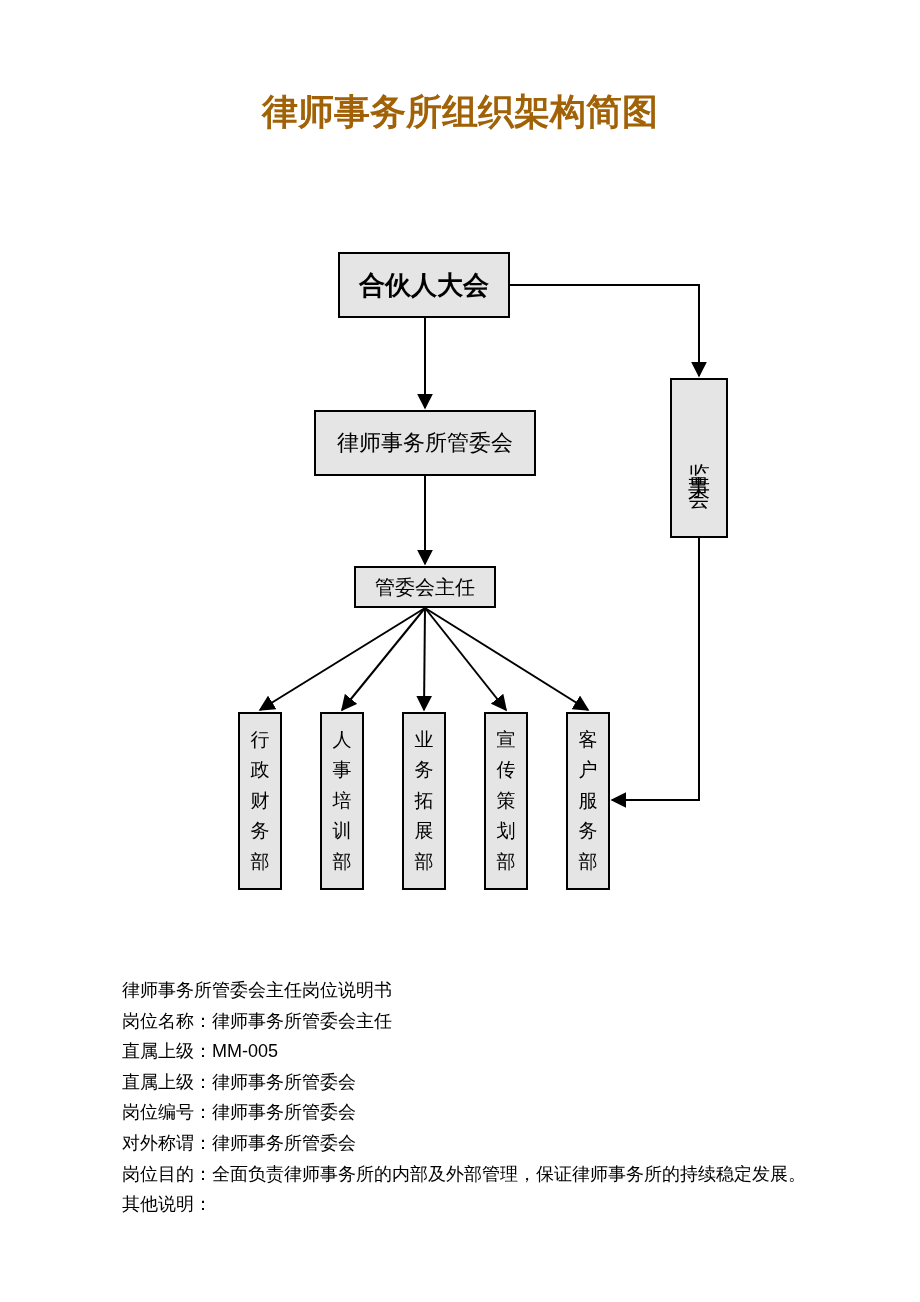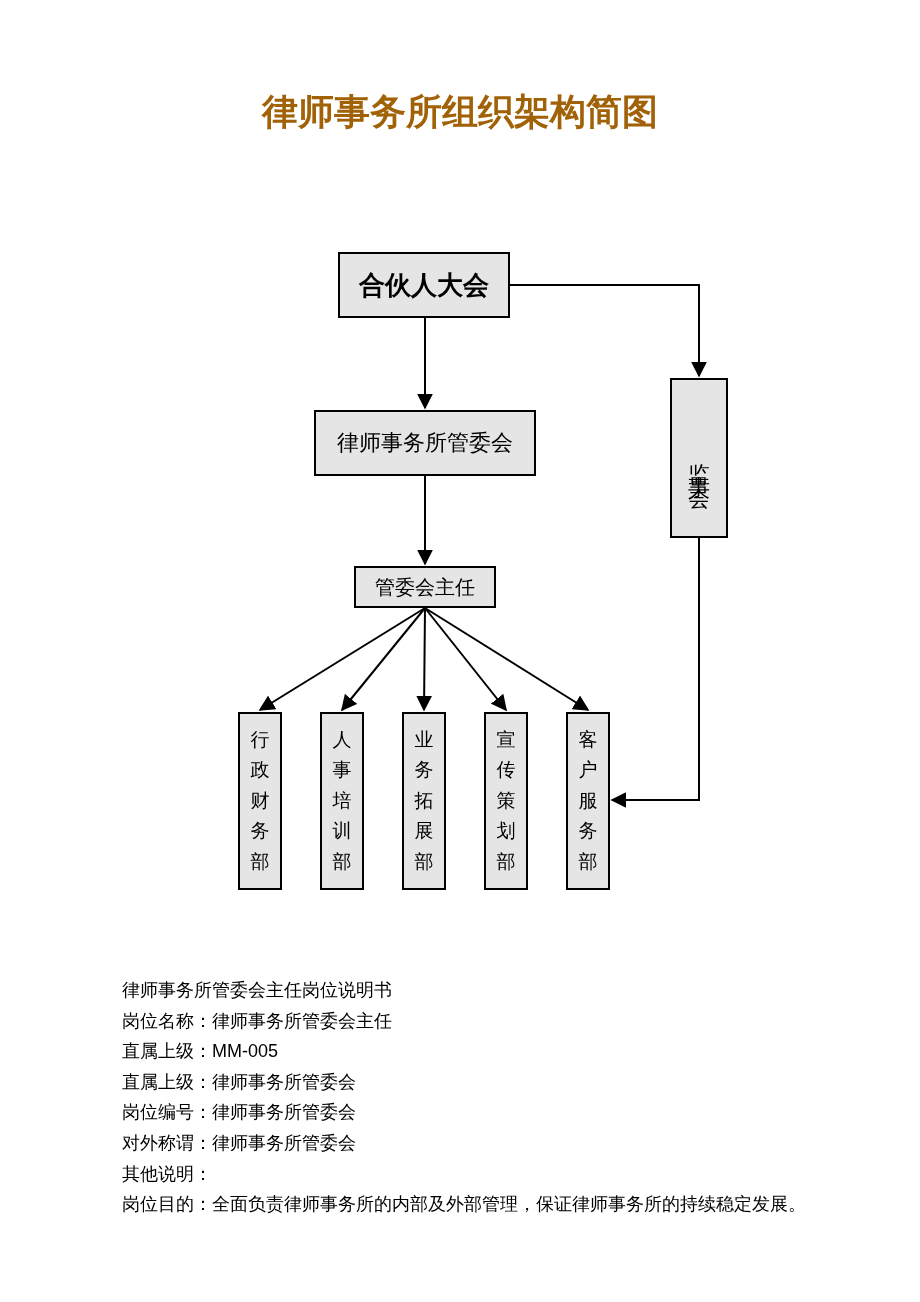--- a/index.html
+++ b/index.html
@@ -202,18 +202,18 @@
   <div class="row">
     <span class="label">直属上级：</span><span class="val">律师事务所管委会</span>
   </div>
   <div class="row">
     <span class="label">岗位编号：</span><span class="val">律师事务所管委会</span>
   </div>
   <div class="row">
     <span class="label">对外称谓：</span><span class="val">律师事务所管委会</span>
   </div>
   <div class="row">
+    <span class="label">岗位目的：</span><span class="val">全面负责律师事务所的内部及外部管理，保证律师事务所的持续稳定发展。</span>
+  </div>
+  <div class="row">
     <span class="label">其他说明：</span><span class="val"></span>
   </div>
-  <div class="row">
-    <span class="label">岗位目的：</span><span class="val">全面负责律师事务所的内部及外部管理，保证律师事务所的持续稳定发展。</span>
-  </div>
 </div>
 
 </body></html>

